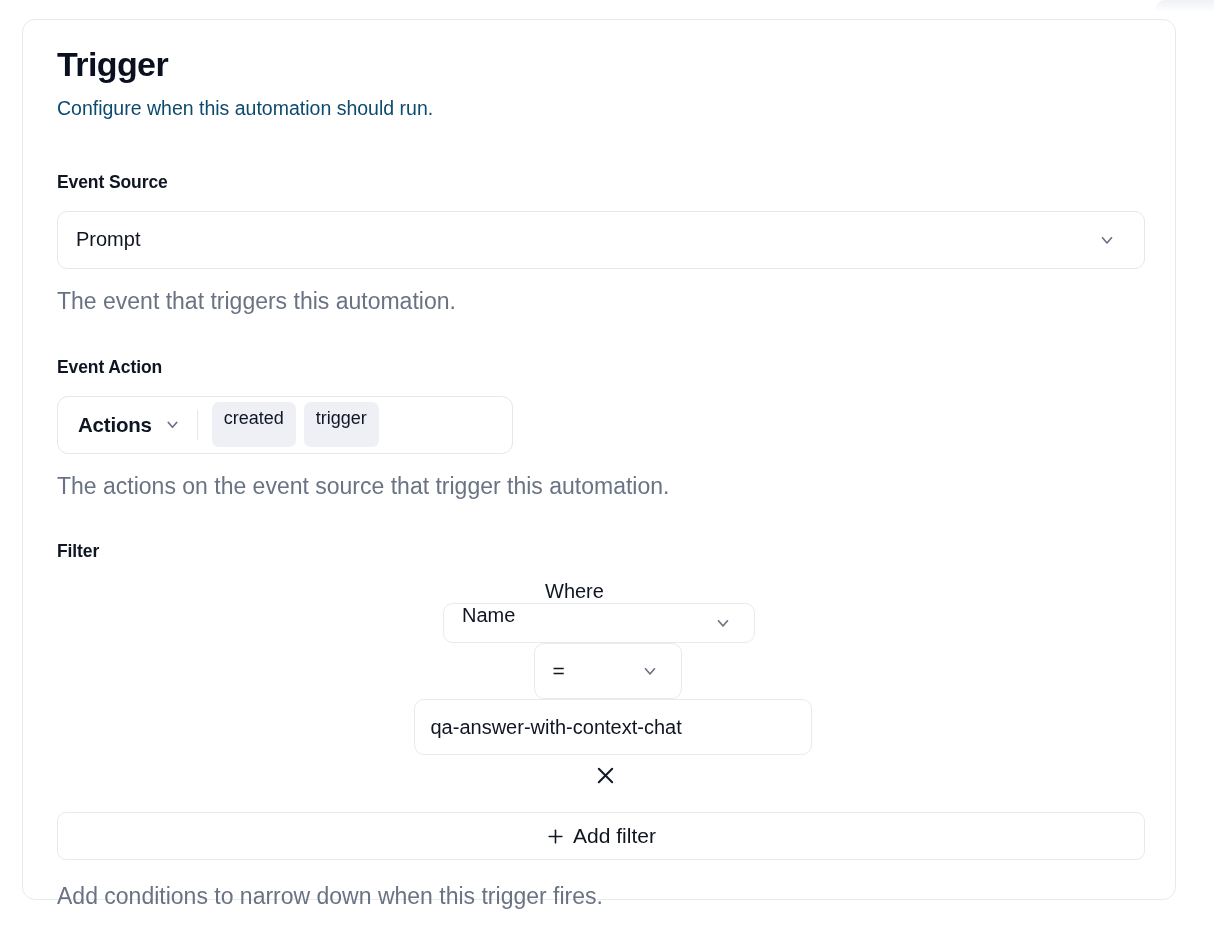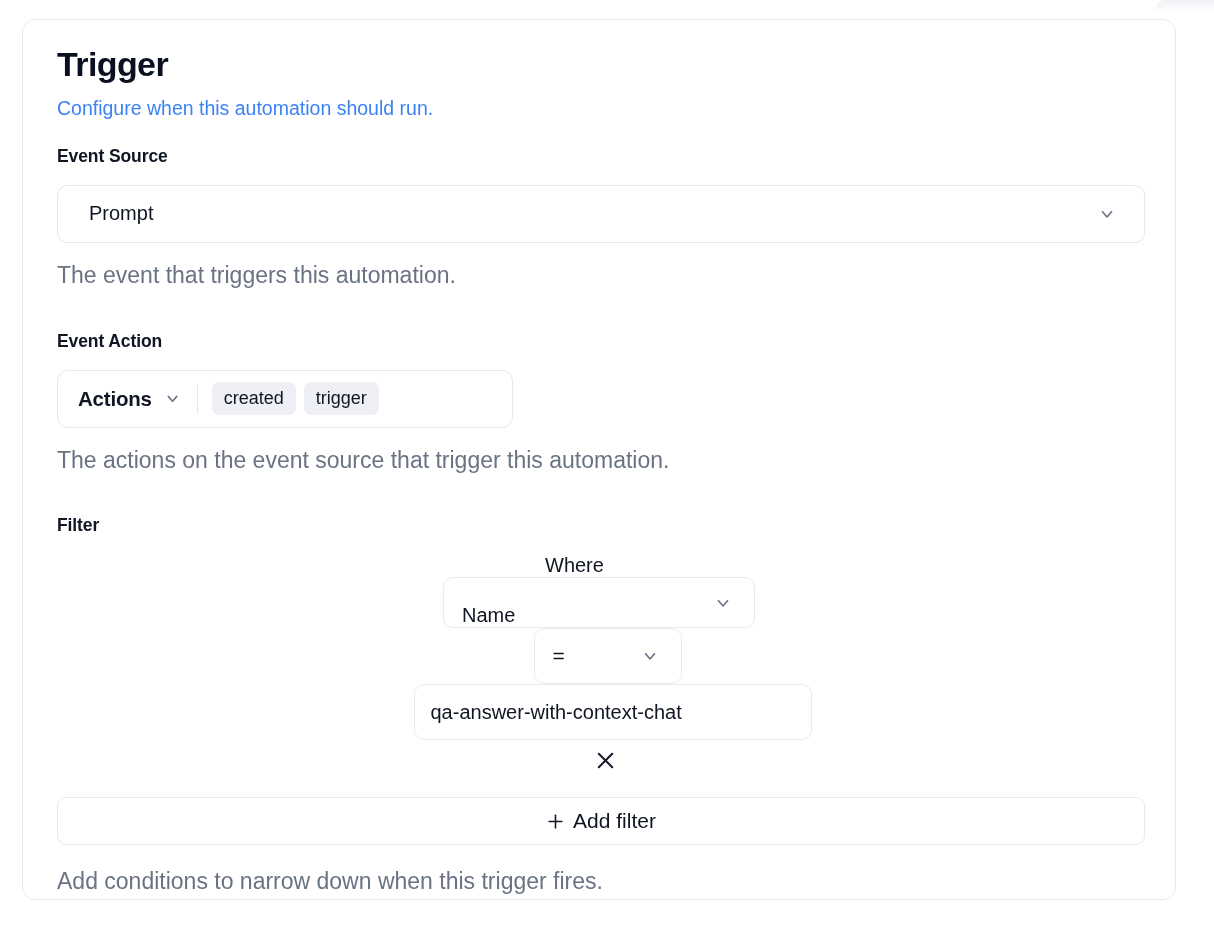--- a/index.html
+++ b/index.html
@@ -53,54 +53,54 @@
     font-size: 34px;
     font-weight: 700;
     letter-spacing: -0.6px;
     color: #0b1020;
     line-height: 1.1;
     margin: 0;
   }
   .card-subtitle {
     font-size: 19.5px;
     font-weight: 400;
-    color: #3b82f6;
+    color: #0c4a6e;
     margin: 13px 0 0 0;
     line-height: 1.25;
   }
   .field-label {
     font-size: 17.5px;
     font-weight: 700;
     color: #0f1522;
     letter-spacing: -0.1px;
   }
   .help-text {
     font-size: 23px;
     color: #6a7383;
     line-height: 1.25;
   }
 
   
-  .section-event-source { margin-top: 25px; }
+  .section-event-source { margin-top: 51px; }
   .section-event-action { margin-top: 41px; }
   .section-filter       { margin-top: 41px; }
 
   
   .select-box {
     margin-top: 18px;
     position: relative;
     box-sizing: border-box;
     width: 1088px;
     height: 58px;
     border: 1px solid #e4e7ec;
     border-radius: 10px;
     background: #ffffff;
     display: flex;
     align-items: center;
-    padding: 0 31px;
+    padding: 0 18px;
     cursor: pointer;
   }
   .select-value {
     font-size: 20px;
     color: #0f1522;
     font-weight: 400;
   }
   .chevron {
     position: absolute;
     right: 28px;
@@ -156,21 +156,21 @@
   .chips {
     display: inline-flex;
     align-items: center;
     gap: 8px;
   }
   .chip {
     background: #eef0f6;
     color: #101623;
     font-size: 18px;
     border-radius: 7px;
-    padding: 7px 12px 8px 12px;
+    padding: 7px 12px 20px 12px;
     line-height: 1;
     cursor: pointer;
     white-space: nowrap;
   }
 
   
   .filter-row {
     margin-top: 18px;
     display: flex;
     align-items: center;
@@ -181,26 +181,26 @@
     font-size: 20px;
     color: #0f1522;
     width: 124px;
     padding-left: 8px;
     box-sizing: border-box;
   }
   .field-select {
     position: relative;
     box-sizing: border-box;
     width: 312px;
-    height: 51px;
+    height: 40px;
     border: 1px solid #e8eaee;
     border-radius: 10px;
     background: #fff;
     display: flex;
-    align-items: flex-end;
+    align-items: flex-start;
     padding: 0 18px;
     cursor: pointer;
   }
   .field-select .sel-text {
     font-size: 20px;
     color: #0f1522;
   }
   .field-select .chevron { right: 22px; }
 
   .op-select {

